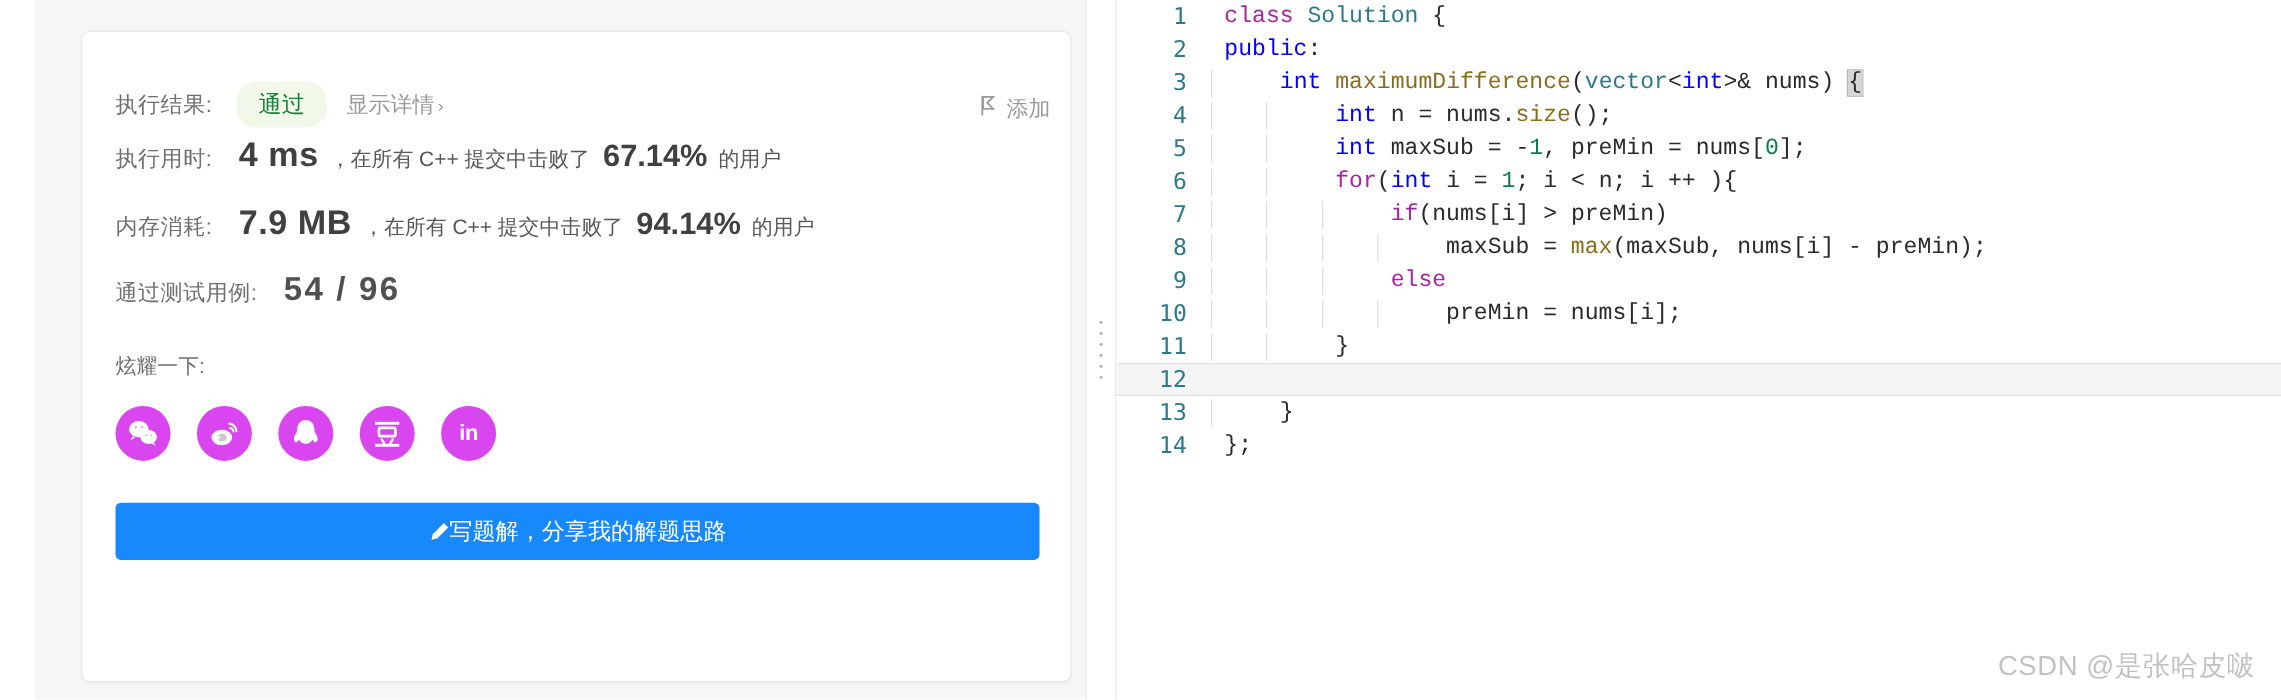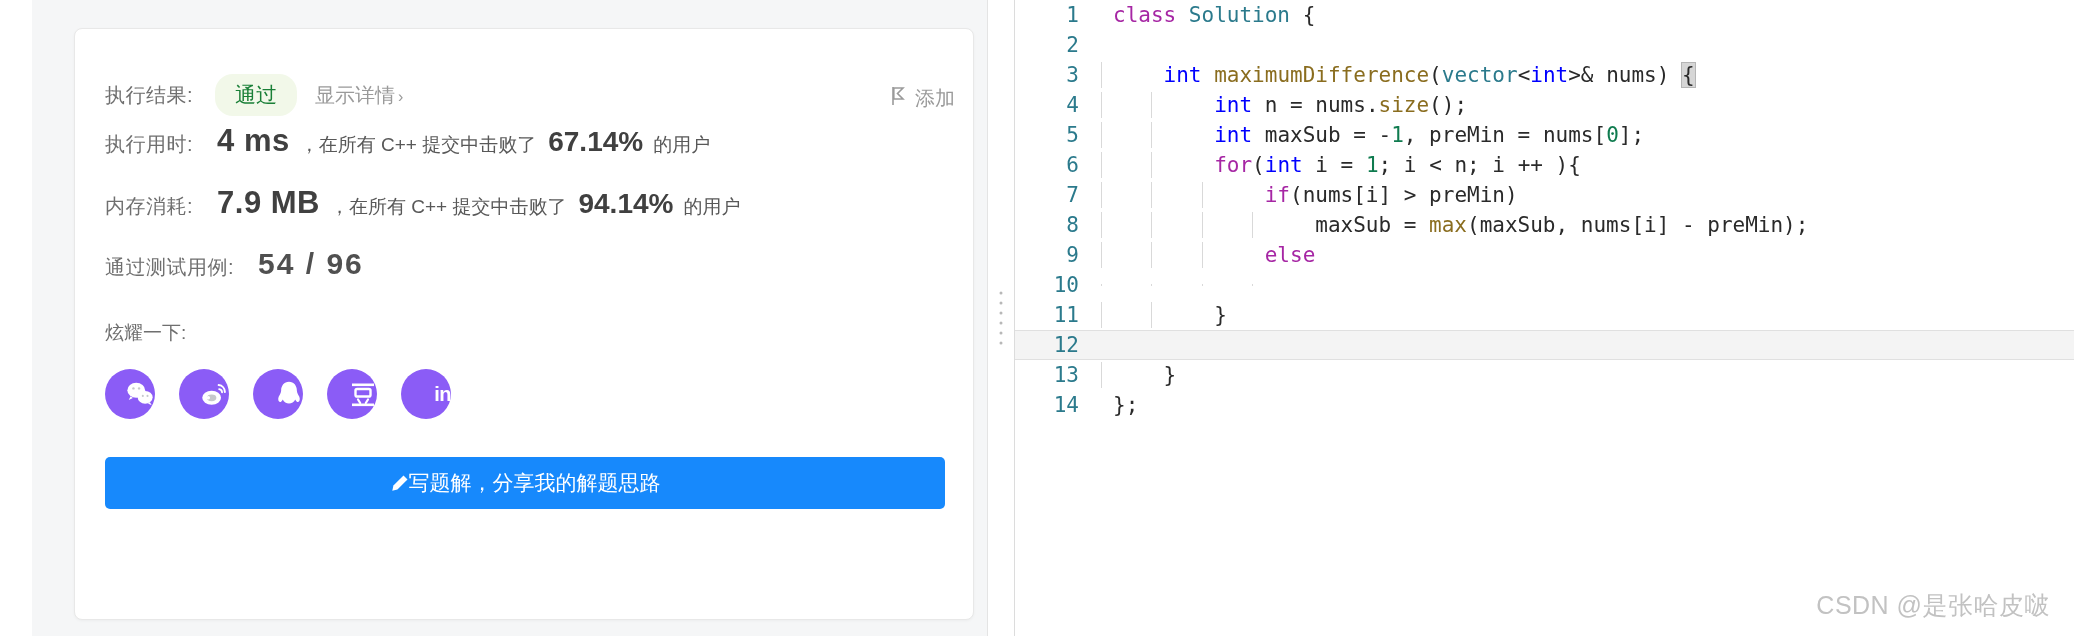--- a/index.html
+++ b/index.html
@@ -96,22 +96,22 @@
     white-space: nowrap;
   }
 
   .row-share { height: 48px; display: flex; align-items: center; }
   .share-lbl { color: #6f6f6f; font-size: 19px; }
 
   .social-row { display: flex; gap: 24px; margin-top: 12px; }
   .social-btn {
     width: 50px; height: 50px;
     border-radius: 50%;
-    background: #8b5cf6;
-    display: flex; align-items: center; justify-content: flex-end;
+    background: #d946ef;
+    display: flex; align-items: center; justify-content: center;
     cursor: pointer;
   }
   .social-btn svg { display: block; }
   .social-btn .in-txt {
     color: #ffffff;
     font-size: 20px;
     font-weight: 700;
     letter-spacing: -0.5px;
     line-height: 1;
   }
@@ -195,21 +195,21 @@
   }
   .lnum {
     width: 84px;
     flex: 0 0 84px;
     text-align: right;
     padding-right: 20px;
     color: #2b7a8c;
     font-size: 21px;
     user-select: none;
   }
-  .ctext { position: relative; padding-left: 14px; flex: 1 1 auto; }
+  .ctext { position: relative; padding-left: 14px; flex: 1 1 auto; font-family: Liberation Mono, monospace; }
 
   
   .guide {
     position: absolute;
     top: -1px; bottom: -1px;
     width: 1px;
     background: #d9d9d9;
   }
 
   
@@ -344,29 +344,29 @@
         <i></i>
         <i></i>
         <i></i>
         <i></i>
     </div>
   </div>
 
   <div class="code-pane">
     <div class="code-lines" id="code-lines">
         <div class="cline"><div class="lnum">1</div><div class="ctext"><span class="kc">class </span><span class="cls">Solution</span><span class="pl"> {</span></div></div>
-        <div class="cline"><div class="lnum">2</div></div>
+        <div class="cline"><div class="lnum">2</div><div class="ctext"><span class="k">public</span><span class="pl">:</span></div></div>
         <div class="cline"><div class="lnum">3</div><div class="ctext"><span class="guide" style="left: 2px;"></span><span class="pl">    </span><span class="k">int</span><span class="pl"> </span><span class="fn">maximumDifference</span><span class="pl">(</span><span class="cls">vector</span><span class="pl">&lt;</span><span class="k">int</span><span class="pl">&gt;&amp; nums) </span><span class="pl brace-hl">{</span></div></div>
         <div class="cline"><div class="lnum">4</div><div class="ctext"><span class="guide" style="left: 2px;"></span><span class="guide" style="left: 52.48px;"></span><span class="pl">        </span><span class="k">int</span><span class="pl"> n = nums.</span><span class="fn">size</span><span class="pl">();</span></div></div>
         <div class="cline"><div class="lnum">5</div><div class="ctext"><span class="guide" style="left: 2px;"></span><span class="guide" style="left: 52.48px;"></span><span class="pl">        </span><span class="k">int</span><span class="pl"> maxSub = -</span><span class="num">1</span><span class="pl">, preMin = nums[</span><span class="num">0</span><span class="pl">];</span></div></div>
         <div class="cline"><div class="lnum">6</div><div class="ctext"><span class="guide" style="left: 2px;"></span><span class="guide" style="left: 52.48px;"></span><span class="pl">        </span><span class="kc">for</span><span class="pl">(</span><span class="k">int</span><span class="pl"> i = </span><span class="num">1</span><span class="pl">; i &lt; n; i ++ ){</span></div></div>
         <div class="cline"><div class="lnum">7</div><div class="ctext"><span class="guide" style="left: 2px;"></span><span class="guide" style="left: 52.48px;"></span><span class="guide" style="left: 102.96px;"></span><span class="pl">            </span><span class="kc">if</span><span class="pl">(nums[i] &gt; preMin)</span></div></div>
         <div class="cline"><div class="lnum">8</div><div class="ctext"><span class="guide" style="left: 2px;"></span><span class="guide" style="left: 52.48px;"></span><span class="guide" style="left: 102.96px;"></span><span class="guide" style="left: 153.44px;"></span><span class="pl">                maxSub = </span><span class="fn">max</span><span class="pl">(maxSub, nums[i] - preMin);</span></div></div>
         <div class="cline"><div class="lnum">9</div><div class="ctext"><span class="guide" style="left: 2px;"></span><span class="guide" style="left: 52.48px;"></span><span class="guide" style="left: 102.96px;"></span><span class="pl">            </span><span class="kc">else</span></div></div>
-        <div class="cline"><div class="lnum">10</div><div class="ctext"><span class="guide" style="left: 2px;"></span><span class="guide" style="left: 52.48px;"></span><span class="guide" style="left: 102.96px;"></span><span class="guide" style="left: 153.44px;"></span></div></div>
+        <div class="cline"><div class="lnum">10</div><div class="ctext"><span class="guide" style="left: 2px;"></span><span class="guide" style="left: 52.48px;"></span><span class="guide" style="left: 102.96px;"></span><span class="guide" style="left: 153.44px;"></span><span class="pl">                preMin = nums[i];</span></div></div>
         <div class="cline"><div class="lnum">11</div><div class="ctext"><span class="guide" style="left: 2px;"></span><span class="guide" style="left: 52.48px;"></span><span class="pl">        }</span></div></div>
         <div class="cline active"><div class="lnum">12</div></div>
         <div class="cline"><div class="lnum">13</div><div class="ctext"><span class="guide" style="left: 2px;"></span><span class="pl">    }</span></div></div>
         <div class="cline"><div class="lnum">14</div><div class="ctext"><span class="pl">};</span></div></div>
       </div>
     <div class="watermark">CSDN @是张哈皮啵</div>
   </div>
 
 </div>
 

